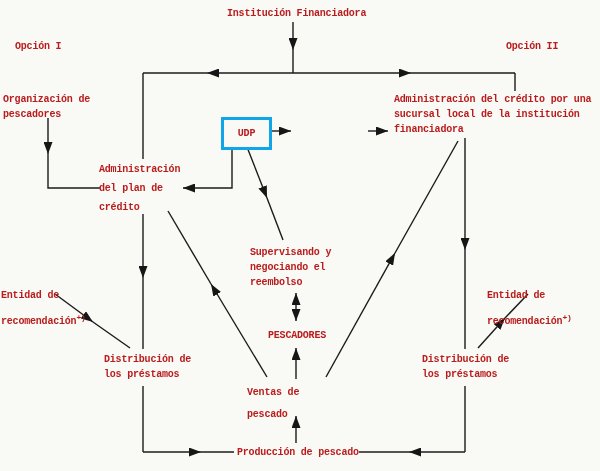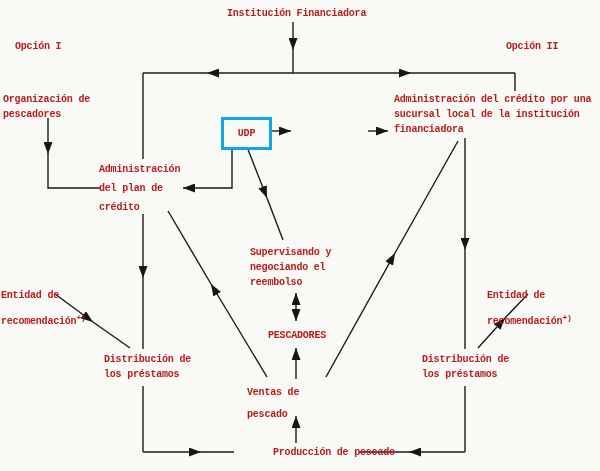--- a/index.html
+++ b/index.html
@@ -129,15 +129,15 @@
 
   <div class="node ctr" style="left:104px;top:352px;width:92px;">Distribución de
 los préstamos</div>
 
   <div class="node ctr" style="left:422px;top:352px;width:92px;">Distribución de
 los préstamos</div>
 
   <div class="node ctr lh14" style="left:247px;top:382px;width:88px;">Ventas de
 pescado</div>
 
-  <div class="node" style="left:237px;top:445px;margin-left:36px;">Producción de pescado</div>
+  <div class="node" style="left:237px;top:445px;">Producción de pescado</div>
 
 </div>
 
 </body></html>

